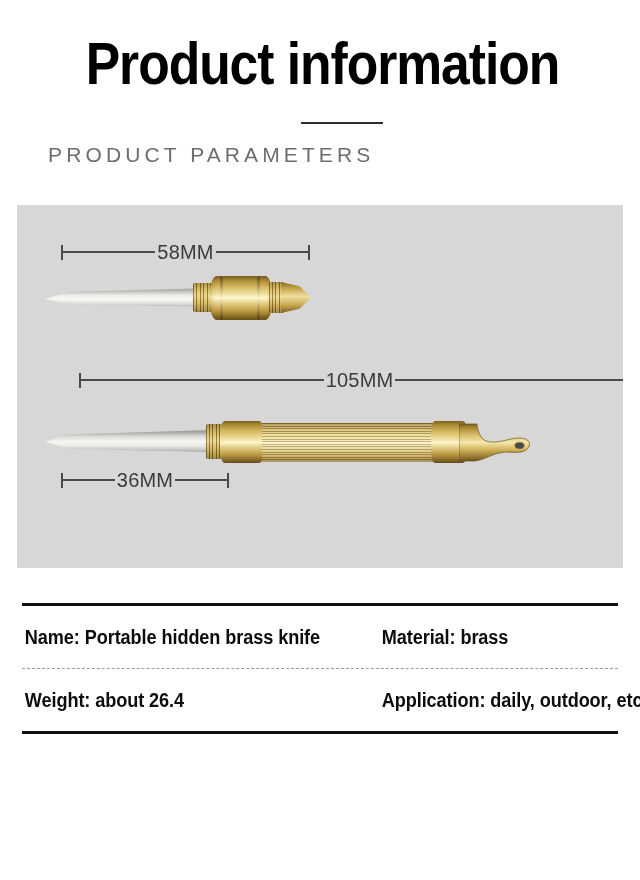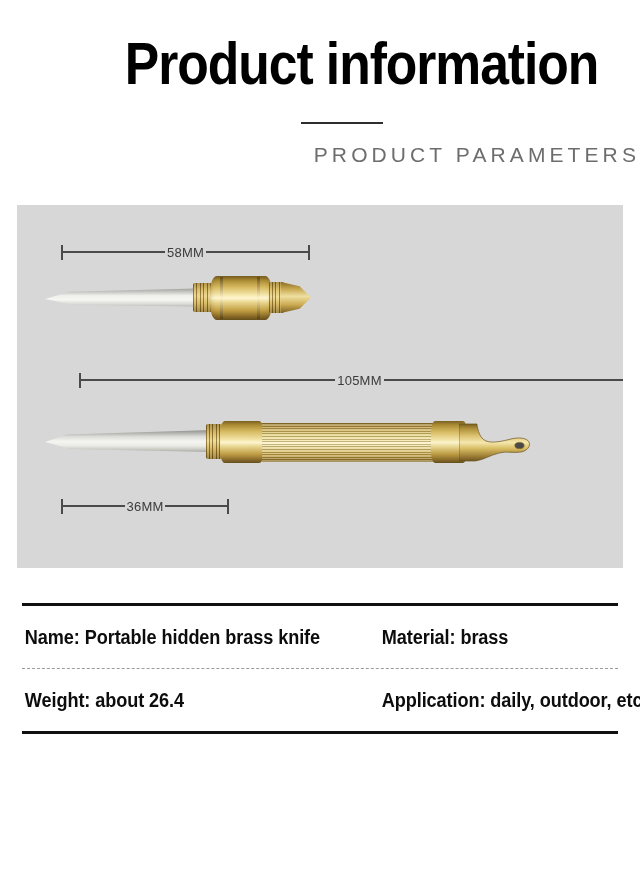--- a/index.html
+++ b/index.html
@@ -13,21 +13,21 @@
     height: 880px;
     position: relative;
     overflow: hidden;
     font-family: "Liberation Sans", sans-serif;
     -webkit-font-smoothing: antialiased;
   }
 
   
   .header {
     padding-top: 34px;
-    text-align: right;
+    text-align: left;
     padding-left: 44px;
   }
   .page-title {
     font-family: "Liberation Sans Narrow", "Liberation Sans", sans-serif;
     font-weight: 700;
     font-size: 60px;
     line-height: 1.0;
     letter-spacing: -1.2px;
     color: #000000;
     margin: 0;
@@ -74,31 +74,31 @@
     background: #4a4a4a;
     flex: 0 0 auto;
   }
   .dim .rule {
     flex: 1 1 auto;
     height: 1.6px;
     background: #4a4a4a;
   }
   .dim .dim-label {
     flex: 0 0 auto;
-    font-size: 13px;
+    font-size: 20px;
     color: #3b3b3b;
     letter-spacing: 0.2px;
     padding: 0 2px;
     line-height: 1;
     font-family: "Liberation Sans", sans-serif;
   }
 
   .dim-58  { left: 61px;  top: 243px;  width: 249px; }
   .dim-105 { left: 61px;  top: 371px;  width: 479px; }
-  .dim-36  { left: 61px;  top: 471px;  width: 168px; margin-top: 26px; }
+  .dim-36  { left: 61px;  top: 471px;  width: 168px; }
 
   
   .knife1 {
     position: absolute;
     left: 45px;
     top: 272px;
     width: 260px;
     height: 52px;
   }
   .k1-blade {

